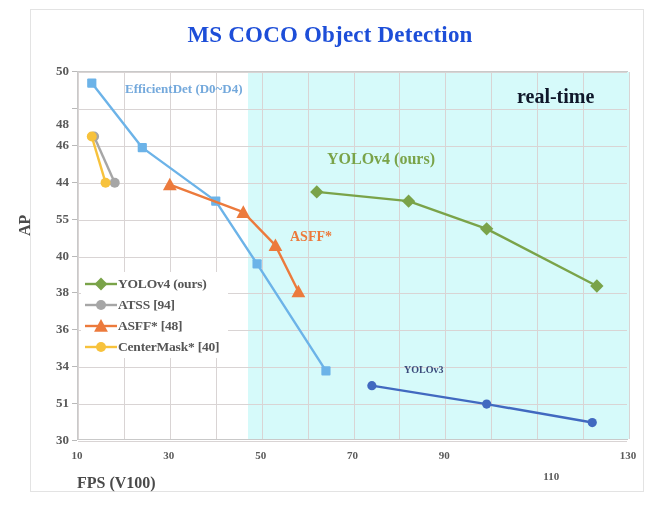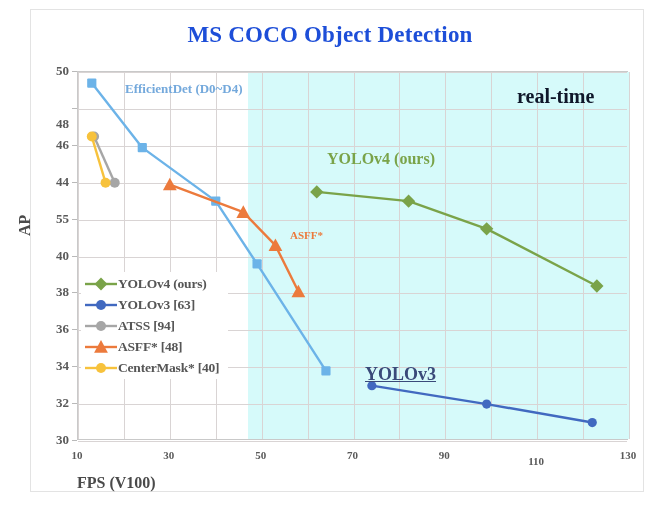--- a/index.html
+++ b/index.html
@@ -145,28 +145,27 @@
     font-size: 20px;
     color: #0f172a;
   }
   #annot-yolov4 {
     left: 327px; top: 150px;
     font-size: 16px;
     color: #7aa349;
   }
   #annot-asff {
     left: 290px; top: 229px;
-    font-size: 11px;
+    font-size: 14px;
     color: #ec7a3c;
   }
   #annot-yolov3 {
-    left: 365px; top: 364px;
-    font-size: 18px;
+    left: 404px; top: 364px;
+    font-size: 10px;
     color: #3a4a7a;
-    text-decoration: underline;
   }
   
   #legend {
     position: absolute;
     left: 81px;
     top: 272px;
     width: 147px;
     background: #ffffff;
     padding: 1px 0 1px 0;
   }
@@ -286,30 +285,30 @@
       <div class="ytick-label" style="left: 29px; top: 210.6px;">55</div>
       <div class="ytick-mark" style="left: 72px; top: 218.6px;"></div>
       <div class="ytick-label" style="left: 29px; top: 247.5px; text-align: right;">40</div>
       <div class="ytick-mark" style="left: 72px; top: 255.5px;"></div>
       <div class="ytick-label" style="left: 29px; top: 284.4px;">38</div>
       <div class="ytick-mark" style="left: 72px; top: 292.4px;"></div>
       <div class="ytick-label" style="left: 29px; top: 321.3px;">36</div>
       <div class="ytick-mark" style="left: 72px; top: 329.3px;"></div>
       <div class="ytick-label" style="left: 29px; top: 358.2px;">34</div>
       <div class="ytick-mark" style="left: 72px; top: 366.2px;"></div>
-      <div class="ytick-label" style="left: 29px; top: 395.1px;">32</div>
+      <div class="ytick-label" style="left: 29px; top: 395.1px;">51</div>
       <div class="ytick-mark" style="left: 72px; top: 403.1px;"></div>
       <div class="ytick-label" style="left: 29px; top: 432px;">30</div>
       <div class="ytick-mark" style="left: 72px; top: 440px;"></div>
       <div class="xtick-label" style="left: 54px; top: 449px;">10</div>
       <div class="xtick-label" style="left: 145.833px; top: 449px;">30</div>
       <div class="xtick-label" style="left: 237.667px; top: 449px;">50</div>
       <div class="xtick-label" style="left: 329.5px; top: 449px;">70</div>
       <div class="xtick-label" style="left: 421.333px; top: 449px;">90</div>
-      <div class="xtick-label" style="left: 513.167px; top: 455px;">110</div>
+      <div class="xtick-label" style="left: 513.167px; top: 470px; text-align: right;">110</div>
       <div class="xtick-label" style="left: 605px; top: 449px;">130</div>
     </div>
 
   <div id="annot-efficientdet" class="annot">EfficientDet (D0~D4)</div>
   <div id="annot-realtime" class="annot">real-time</div>
   <div id="annot-yolov4" class="annot">YOLOv4 (ours)</div>
   <div id="annot-asff" class="annot">ASFF*</div>
   <div id="annot-yolov3" class="annot">YOLOv3</div>
 
   <div id="legend">
@@ -318,29 +317,20 @@
           <svg width="34" height="16" viewBox="0 0 34 16">
             <line x1="1" y1="8" x2="33" y2="8" stroke="#7aa349" stroke-width="2.4"></line>
             <polygon points="17,1.5999999999999996 23.4,8 17,14.4 10.6,8" fill="#7aa349"></polygon>
           </svg>
         </span>
         <span class="legend-label">YOLOv4 (ours)</span>
       </div>
       <div class="legend-row">
         <span class="legend-mark">
           <svg width="34" height="16" viewBox="0 0 34 16">
-            <line x1="1" y1="8" x2="33" y2="8" stroke="#4169c0" stroke-width="2.4"></line>
-            <circle cx="17" cy="8" r="5" fill="#4169c0"></circle>
-          </svg>
-        </span>
-        <span class="legend-label">YOLOv3 [63]</span>
-      </div>
-      <div class="legend-row">
-        <span class="legend-mark">
-          <svg width="34" height="16" viewBox="0 0 34 16">
             <line x1="1" y1="8" x2="33" y2="8" stroke="#a6a6a6" stroke-width="2.4"></line>
             <circle cx="17" cy="8" r="5" fill="#a6a6a6"></circle>
           </svg>
         </span>
         <span class="legend-label">ATSS [94]</span>
       </div>
       <div class="legend-row">
         <span class="legend-mark">
           <svg width="34" height="16" viewBox="0 0 34 16">
             <line x1="1" y1="8" x2="33" y2="8" stroke="#ec7a3c" stroke-width="2.4"></line>

